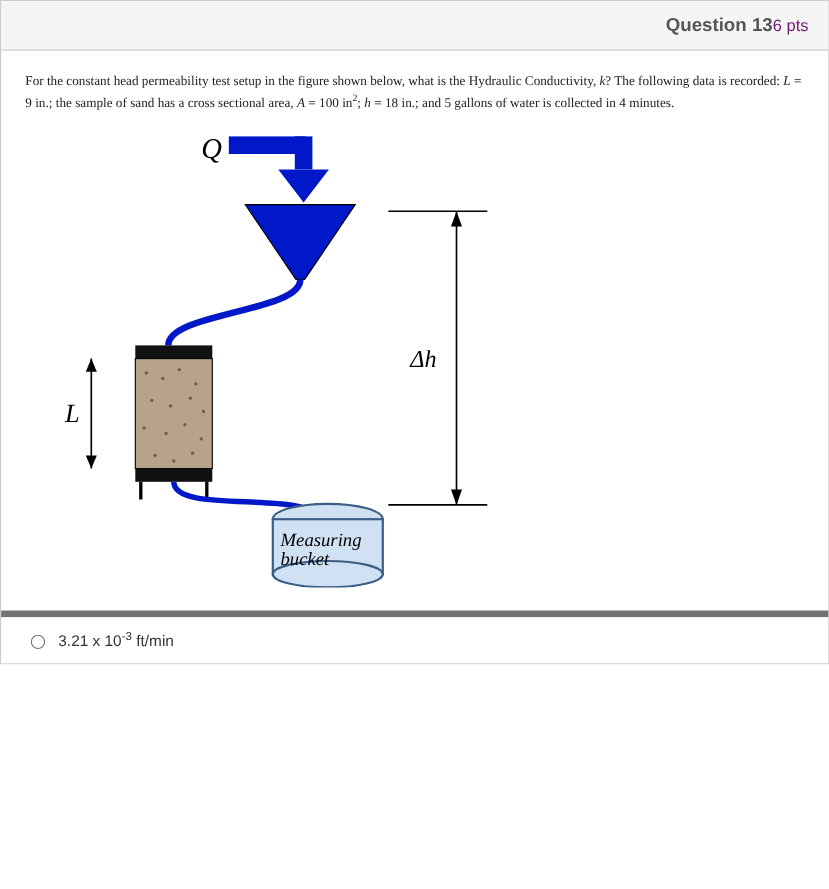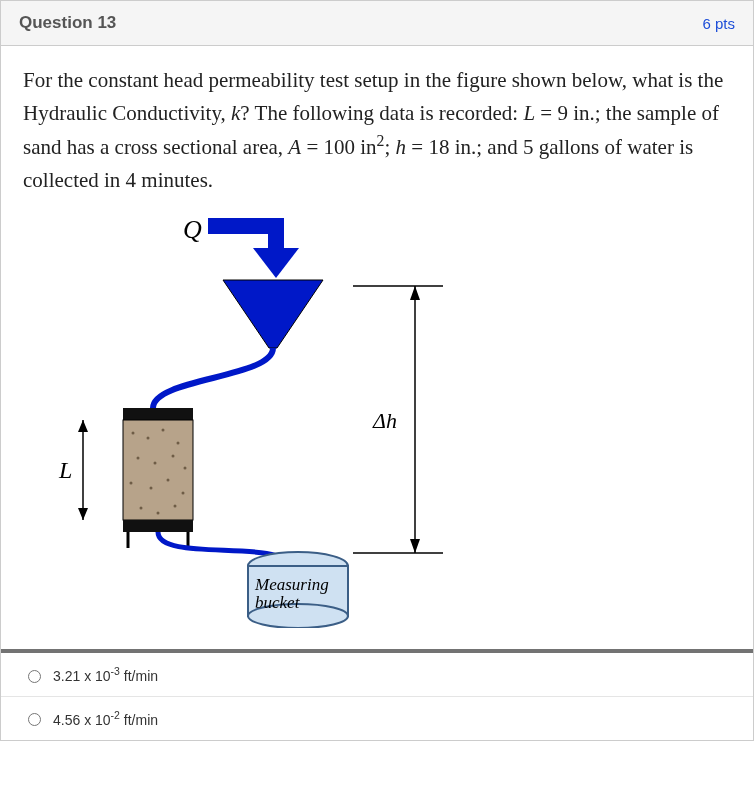--- a/index.html
+++ b/index.html
@@ -13,48 +13,48 @@
   }
   .question-box {
     border: 1px solid #ccc;
     margin: 0;
   }
   .question-header {
     background: #f5f5f5;
     border-bottom: 1px solid #ccc;
     padding: 12px 18px;
     display: flex;
-    justify-content: space-between;
+    justify-content: flex-end;
     align-items: center;
   }
   .question-title {
     font-weight: bold;
     font-size: 17px;
     color: #555;
   }
   .question-pts {
     font-size: 15px;
-    color: #1d4ed8;
+    color: #701a75;
   }
   .question-body {
     padding: 18px 22px 8px 22px;
   }
   .prompt {
     font-family: Georgia, "Times New Roman", serif;
-    font-size: 21px;
+    font-size: 12px;
     line-height: 1.55;
     color: #222;
     margin-bottom: 12px;
   }
   .prompt i { font-style: italic; }
   .figure-wrap {
     margin: 4px 0 10px 0;
   }
   .answers {
-    border-top: 4px solid #737373;
+    border-top: 6px solid #737373;
   }
   .answer-row {
     padding: 12px 22px;
     border-bottom: 1px solid #e5e5e5;
     display: flex;
     align-items: center;
     font-size: 14px;
     color: #333;
   }
   .answer-row:last-child { border-bottom: none; }
@@ -141,21 +141,15 @@
 
   </div>
 
   <div class="answers">
     <label class="answer-row">
       <input type="radio" name="q13" style="">
       <span>
         <span>3.21 x 10</span><sup>-3</sup><span> ft/min</span>
       </span>
     </label>
-    <label class="answer-row">
-      <input type="radio" name="q13" style="">
-      <span>
-        <span>4.56 x 10</span><sup>-2</sup><span> ft/min</span>
-      </span>
-    </label>
   </div>
 
 </div>
 
 </body></html>

